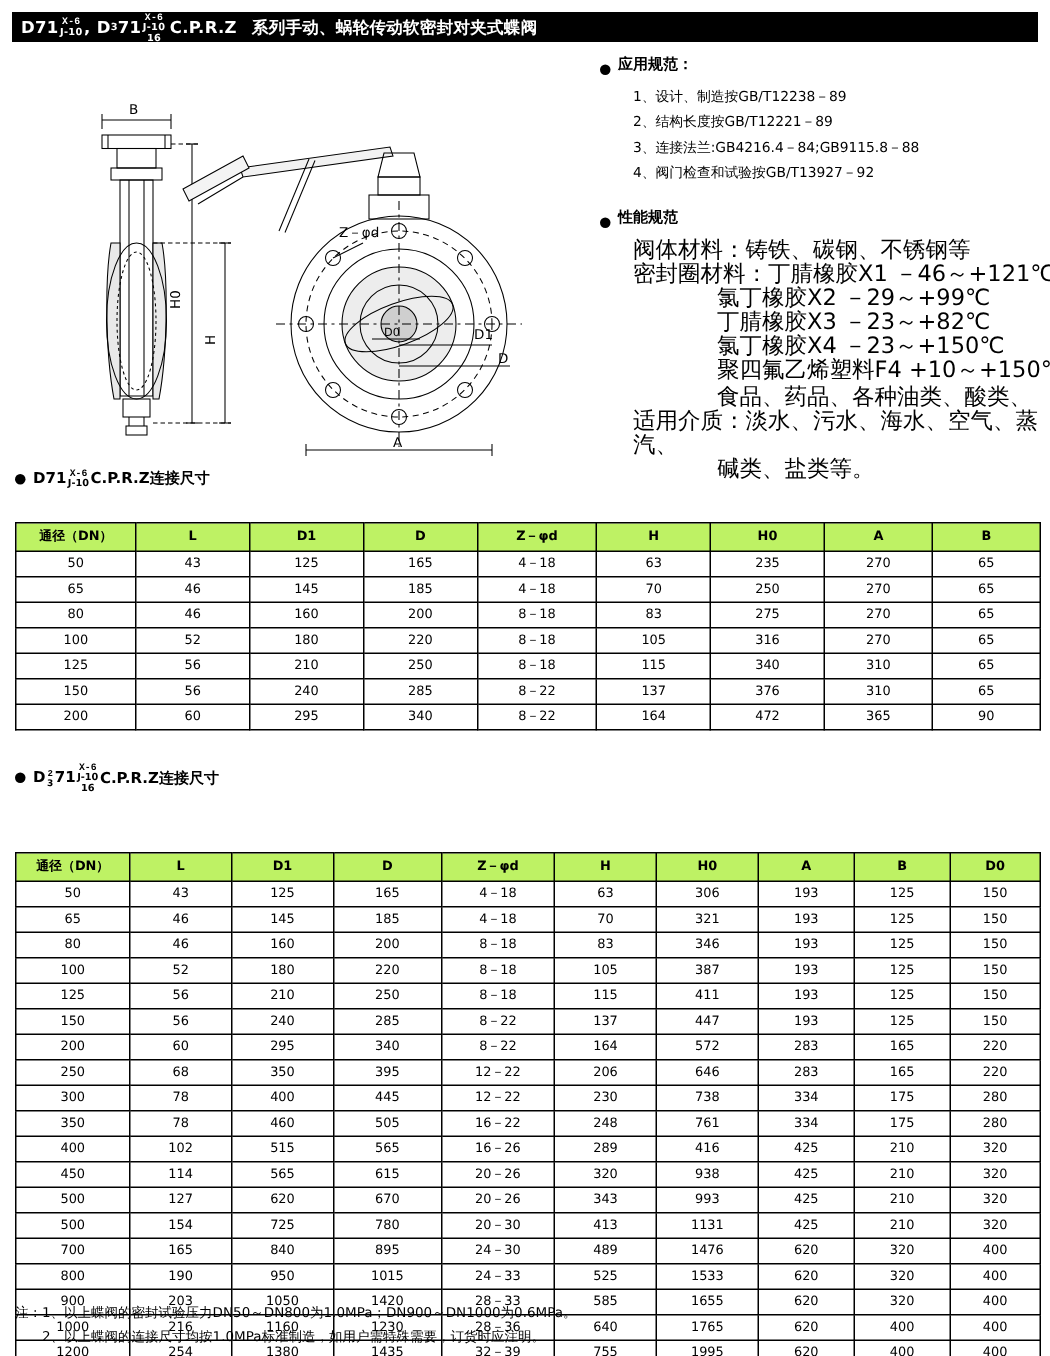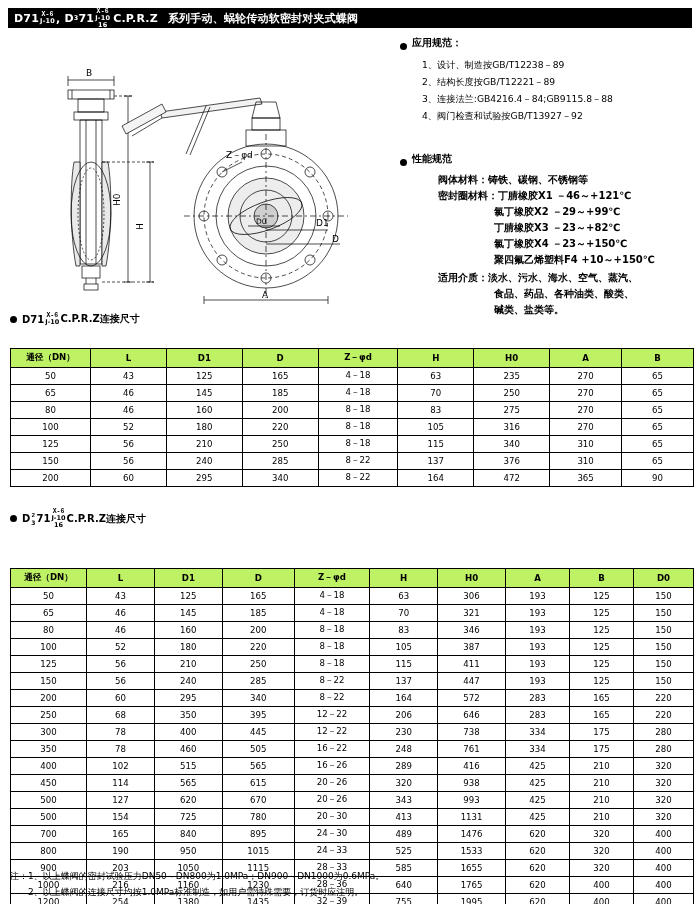--- a/index.html
+++ b/index.html
@@ -32,23 +32,23 @@
   
   .right-col{position:absolute;left:400px;top:36px;width:296px;}
   .bullet-head{
     font-size:10px;font-weight:bold;margin-bottom:6px;
     display:flex;align-items:flex-end;
   }
   .dot{
     display:inline-block;width:7px;height:7px;border-radius:50%;
     background:#000;margin-right:5px;
   }
-  .spec-list{margin:0 0 28px 22px;padding:0;list-style:none;}
+  .spec-list{margin:0 0 14px 22px;padding:0;list-style:none;}
   .spec-list li{font-size:9.2px;line-height:17px;}
-  .perf-block{margin-left:38px;font-size:10px;line-height:16px;font-weight:bold;}
+  .perf-block{margin-left:22px;font-size:15px;line-height:16px;}
   .perf-block .row{white-space:nowrap;}
   .indent{display:inline-block;width:56px;}
   .media{margin-top:2px;line-height:16px;}
 
   
   .drawing{position:absolute;left:10px;top:34px;width:380px;height:270px;}
   .drawing svg{display:block;}
 
   
   .sec-title{
@@ -226,24 +226,24 @@
       <div class="row">
         <span class="indent"></span><span>丁腈橡胶X3  －23～+82℃</span>
       </div>
       <div class="row">
         <span class="indent"></span><span>氯丁橡胶X4  －23～+150℃</span>
       </div>
       <div class="row">
         <span class="indent"></span><span>聚四氟乙烯塑料F4  +10～+150℃</span>
       </div>
       <div class="media">
+        <div><span class="indent"></span><span>食品、药品、各种油类、酸类、</span></div>
         <div>
           <span>适用介质：</span><span>淡水、污水、海水、空气、蒸汽、</span>
         </div>
-        <div><span class="indent"></span><span>食品、药品、各种油类、酸类、</span></div>
         <div><span class="indent"></span><span>碱类、盐类等。</span></div>
       </div>
     </div>
   </div>
 
   <div class="sec-title" style="left:10px;top:312px;">
     <span class="dot"></span>
     <span>D71</span>
     <span class="frac">
       <span class="n">X-6</span>
@@ -568,21 +568,21 @@
           <td>525</td>
           <td>1533</td>
           <td>620</td>
           <td>320</td>
           <td>400</td>
         </tr>
       <tr>
           <td>900</td>
           <td>203</td>
           <td>1050</td>
-          <td>1115</td>
+          <td>1420</td>
           <td>28－33</td>
           <td>585</td>
           <td>1655</td>
           <td>620</td>
           <td>320</td>
           <td>400</td>
         </tr>
       <tr>
           <td>1000</td>
           <td>216</td>

